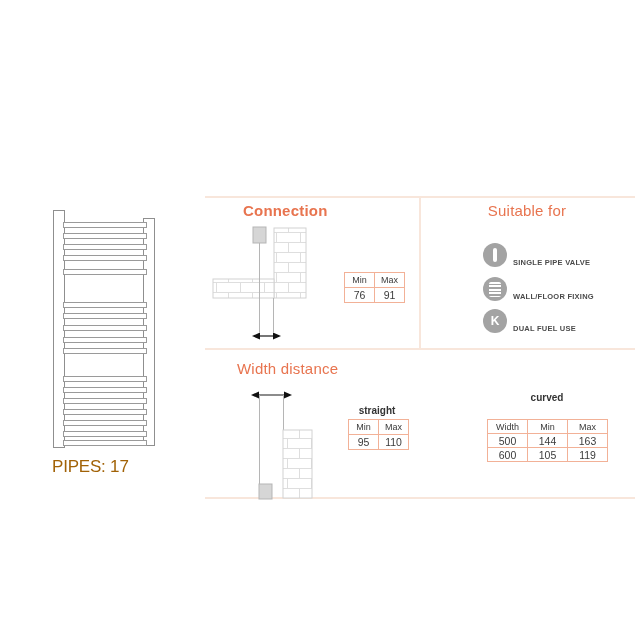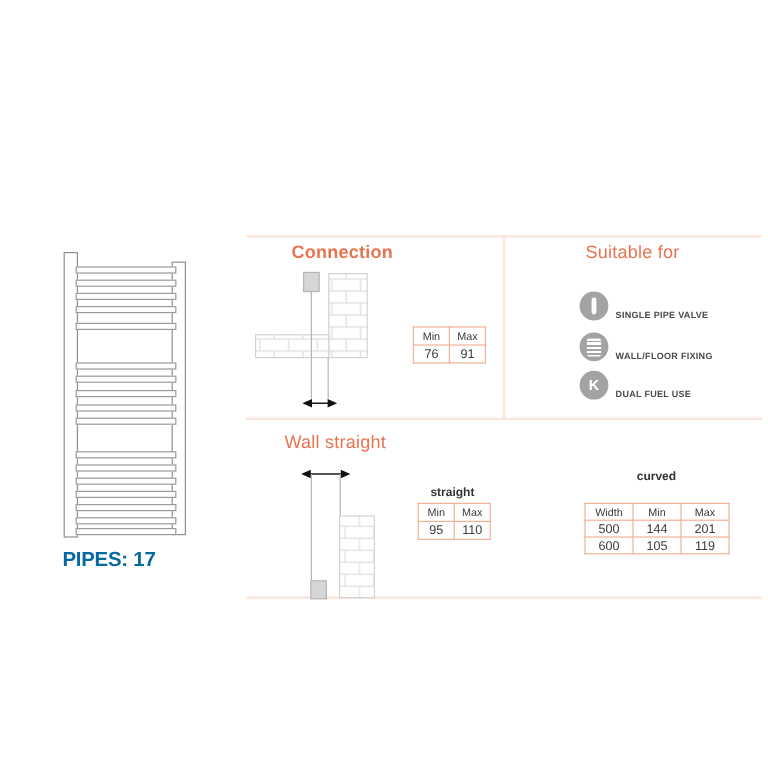--- a/index.html
+++ b/index.html
@@ -12,22 +12,22 @@
   
   .radiator{position:absolute;left:53px;top:210px;width:102px;height:238px;}
   .rail{position:absolute;width:12px;background:#fff;border:1px solid #8f8f8f;box-sizing:border-box;}
   .rail-left{left:0;top:0;height:238px;}
   .rail-right{left:90px;top:8px;height:228px;}
   .pipe{position:absolute;left:10px;width:84px;height:6px;background:#fff;
         border:1px solid #9a9a9a;box-sizing:border-box;}
   .size-badge{position:absolute;left:109px;top:164px;width:62px;height:62px;border-radius:50%;
         background:#fff;border:3px solid var(--accent,#e8744f);box-sizing:border-box;z-index:3;
         display:flex;align-items:center;justify-content:center;font-size:20px;color:#3a3a3a;}
-  .pipes-label{position:absolute;left:52px;top:457px;font-size:17px;font-weight:700;
-        color:#0369a1;letter-spacing:-.2px;}
+  .pipes-label{position:absolute;left:52px;top:457px;font-size:17px;font-weight:400;
+        color:#a16207;letter-spacing:-.2px;}
 
   
   .spec-table{border-collapse:collapse;position:absolute;}
   .spec-table th,.spec-table td{border:1px solid var(--tborder,#f2b197);text-align:center;
         vertical-align:middle;padding:0;color:#3b3b3b;box-sizing:border-box;}
   .spec-table th{font-weight:normal;font-size:9px;}
   .spec-table td{font-size:10.5px;}
   .cell-s{width:30px;height:15px;}
   .cell-c{width:40px;height:14px;}
   .table-caption{position:absolute;font-size:10px;font-weight:600;color:#333;text-align:center;}
@@ -132,21 +132,21 @@
       </div>
     <div class="suit-label">WALL/FLOOR FIXING</div>
   </div>
   <div class="suit-row" style="top:309px;">
     <div class="icon-circle">
       <span class="glyph-k">K</span>
     </div>
     <div class="suit-label">DUAL FUEL USE</div>
   </div>
 
-  <div class="heading" style="left:237px;top:360px;">Wall straight</div>
+  <div class="heading" style="left:237px;top:360px;">Width distance</div>
 
   <svg class="abs" style="left:245px;top:388px;" width="80" height="112" viewBox="0 0 80 112">
     <defs>
       <pattern id="brick2" width="24" height="20" patternUnits="userSpaceOnUse">
         <rect width="24" height="20" fill="#ffffff"></rect>
         <path d="M0 0.5 H24 M0 10.5 H24 M6.5 0 V10 M18.5 10 V20" stroke="#dedede" stroke-width="1" fill="none"></path>
       </pattern>
     </defs>
 
     <g>
@@ -181,21 +181,21 @@
   <table class="spec-table" style="left:487px;top:419px;">
     <tbody>
         <tr>
       <th class="cell-c">Width</th>
       <th class="cell-c">Min</th>
       <th class="cell-c">Max</th>
     </tr>
     <tr>
       <td class="cell-c">500</td>
       <td class="cell-c">144</td>
-      <td class="cell-c">201</td>
+      <td class="cell-c">163</td>
     </tr>
     <tr>
       <td class="cell-c">600</td>
       <td class="cell-c">105</td>
       <td class="cell-c">119</td>
     </tr>
   </tbody>
     </table>
 
 </div>

